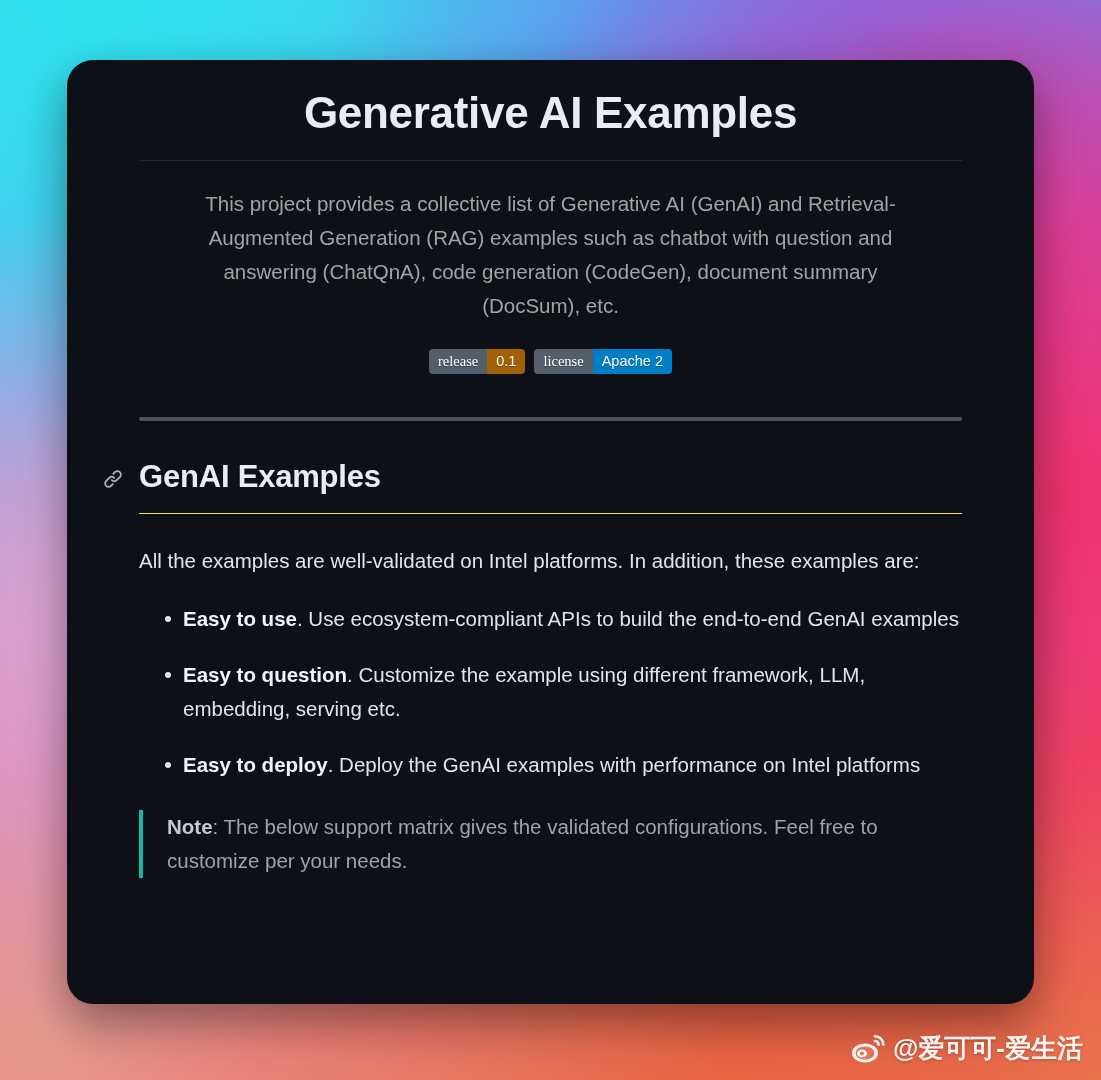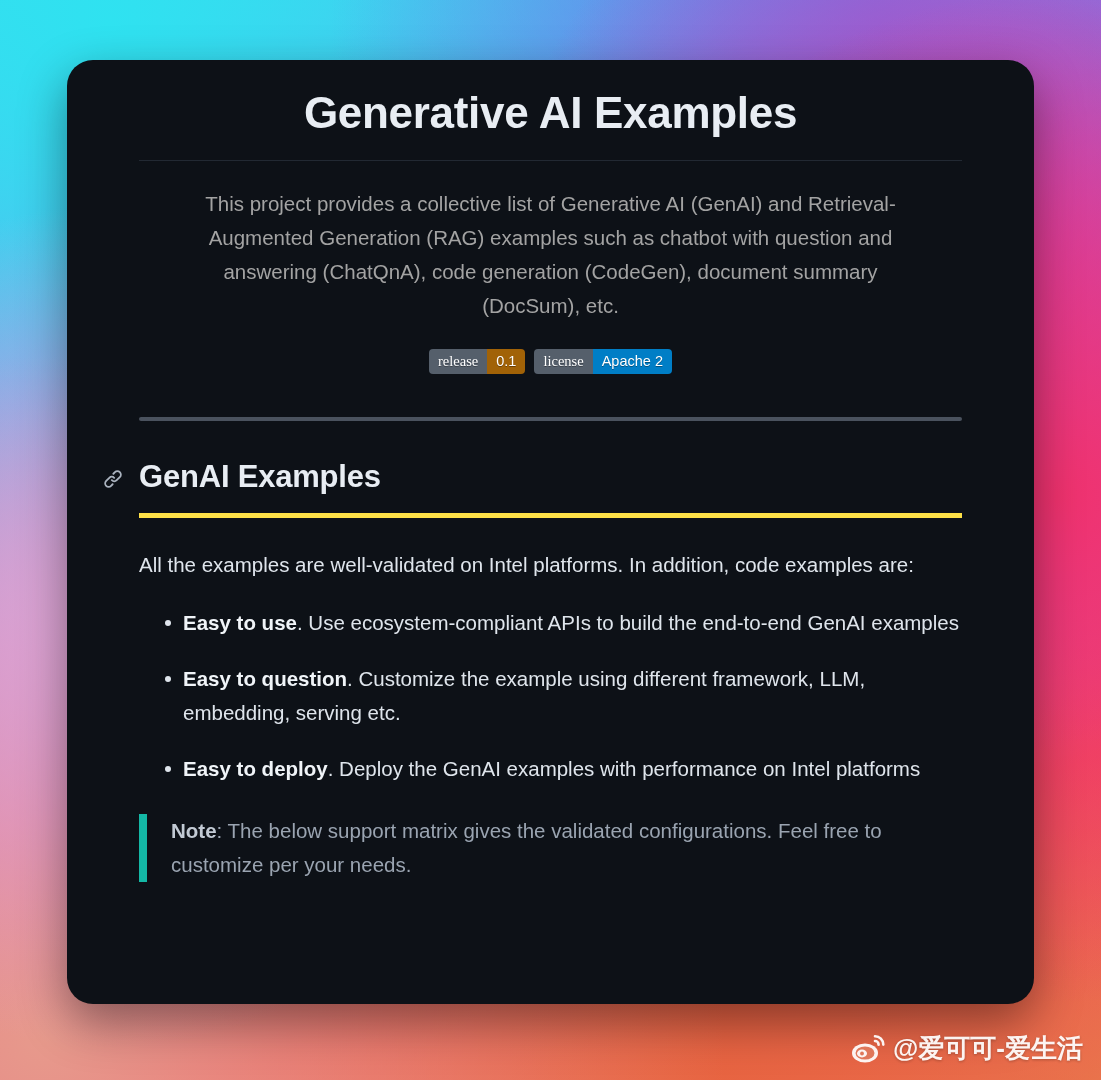--- a/index.html
+++ b/index.html
@@ -81,21 +81,21 @@
     height:4px;
     background:#4a525e;
     border-radius:2px;
     margin:43px 0 38px 0;
   }
 
   
   .section-head {
     position:relative;
     padding-bottom:18px;
-    border-bottom:5px solid #fde047;
+    border-bottom:1px solid #fde047;
     margin-bottom:30px;
   }
   .anchor-icon {
     position:absolute;
     left:-36px; top:10px;
     width:20px; height:20px;
     color:#aab3bf;
   }
   .anchor-icon svg { display:block; width:20px; height:20px; }
   .section-title {
@@ -127,21 +127,21 @@
     position:absolute;
     left:26px; top:14px;
     width:6px; height:6px;
     border-radius:50%;
     background:#dfe5ec;
   }
   ul.features li b { font-weight:bold; color:#f0f4f8; }
 
   
   .note {
-    border-left:8px solid #14b8a6;
+    border-left:4px solid #14b8a6;
     padding-left:24px;
     margin-top:28px;
   }
   .note p {
     font-size:20.5px;
     line-height:34px;
     color:#9aa4b1;
   }
   .note b { font-weight:bold; color:#c2cad4; }
 
@@ -185,21 +185,21 @@
 
   <div class="section-head">
     <span class="anchor-icon">
       <svg viewBox="0 0 16 16" fill="currentColor" aria-hidden="true">
         <path d="M7.775 3.275a.75.75 0 0 0 1.06 1.06l1.25-1.25a2 2 0 1 1 2.83 2.83l-2.5 2.5a2 2 0 0 1-2.83 0 .75.75 0 0 0-1.06 1.06 3.5 3.5 0 0 0 4.95 0l2.5-2.5a3.5 3.5 0 0 0-4.95-4.95l-1.25 1.25Zm-4.69 9.64a2 2 0 0 1 0-2.83l2.5-2.5a2 2 0 0 1 2.83 0 .75.75 0 0 0 1.06-1.06 3.5 3.5 0 0 0-4.95 0l-2.5 2.5a3.5 3.5 0 0 0 4.95 4.95l1.25-1.25a.75.75 0 0 0-1.06-1.06l-1.25 1.25a2 2 0 0 1-2.83 0Z"></path>
       </svg>
     </span>
     <h2 class="section-title">GenAI Examples</h2>
   </div>
 
-  <p class="lead">All the examples are well-validated on Intel platforms. In addition, code examples are:</p>
+  <p class="lead">All the examples are well-validated on Intel platforms. In addition, these examples are:</p>
 
   <ul class="features">
     <li><b>Easy to use</b><span>. Use ecosystem-compliant APIs to build the end-to-end GenAI examples</span></li>
     <li><b>Easy to question</b><span>. Customize the example using different framework, LLM, embedding, serving etc.</span></li>
     <li><b>Easy to deploy</b><span>. Deploy the GenAI examples with performance on Intel platforms</span></li>
   </ul>
 
   <blockquote class="note">
     <p><b>Note</b><span>: The below support matrix gives the validated configurations. Feel free to customize per your needs.</span></p>
   </blockquote>

